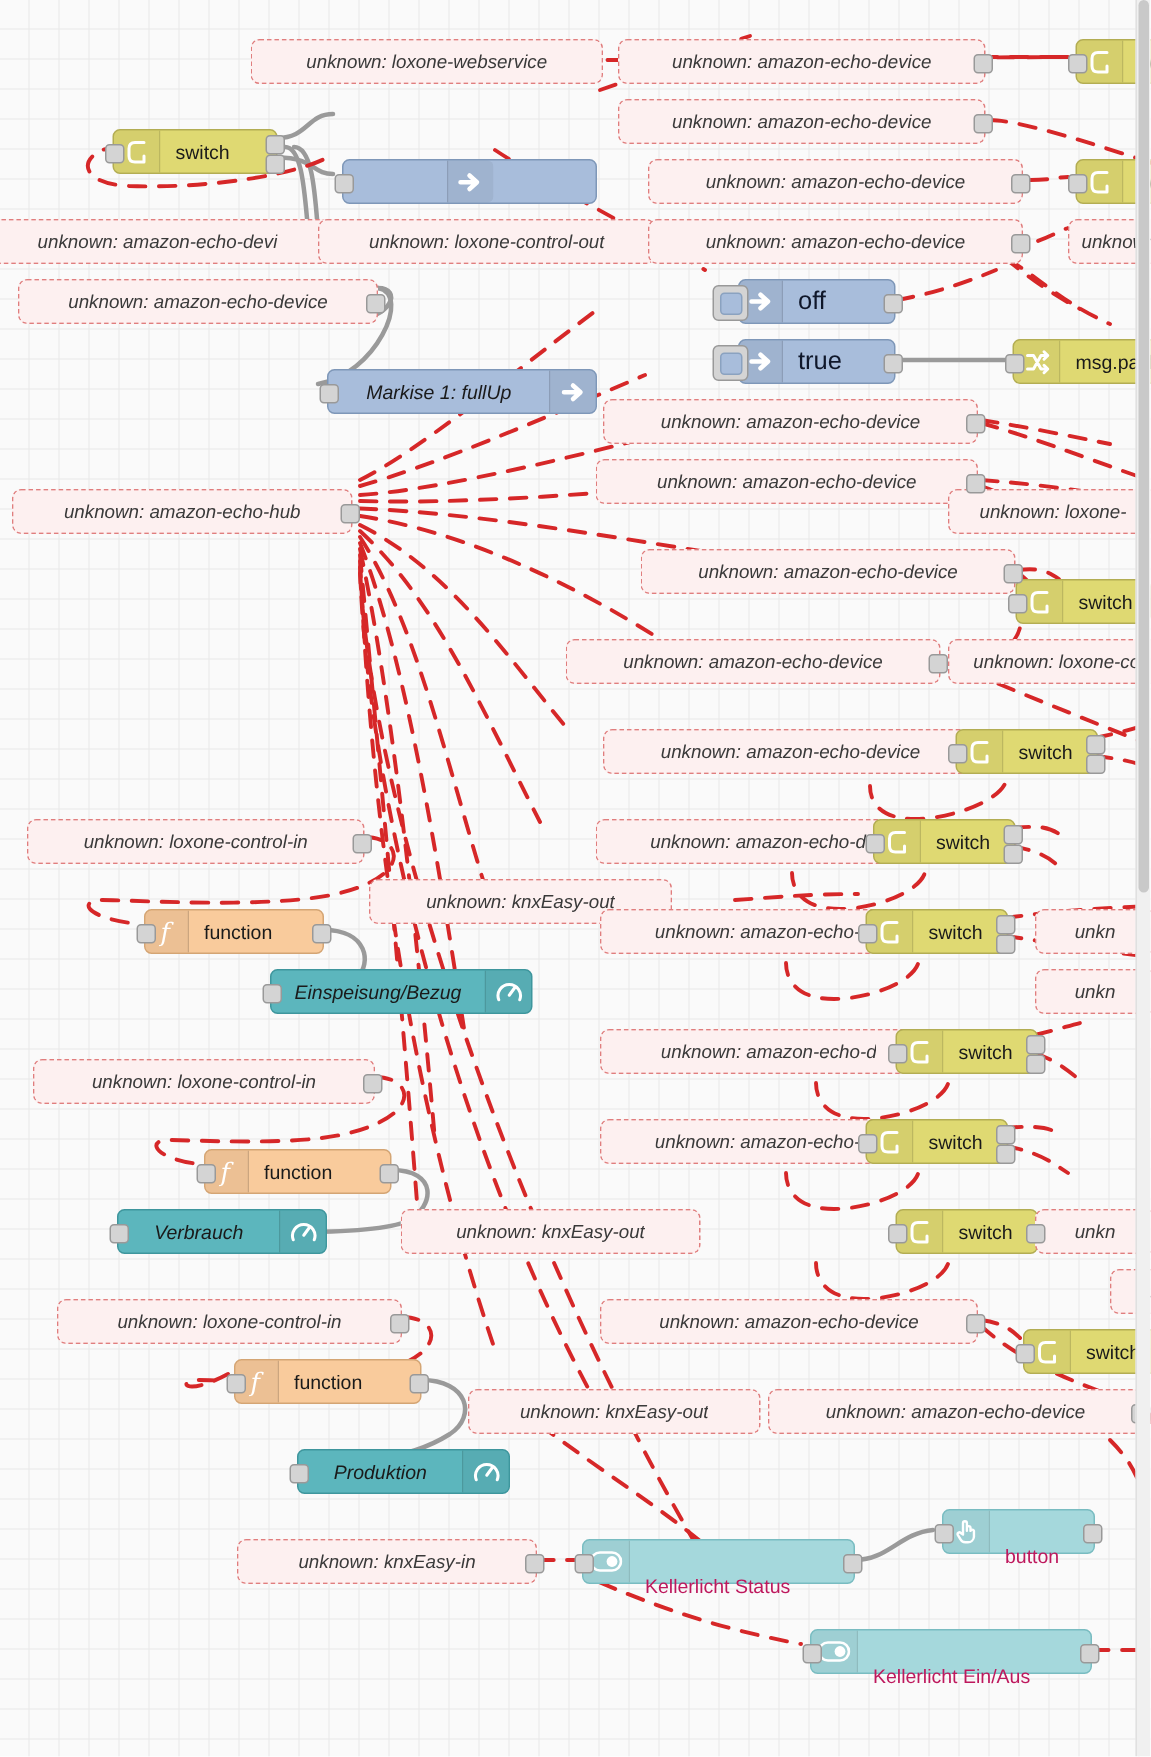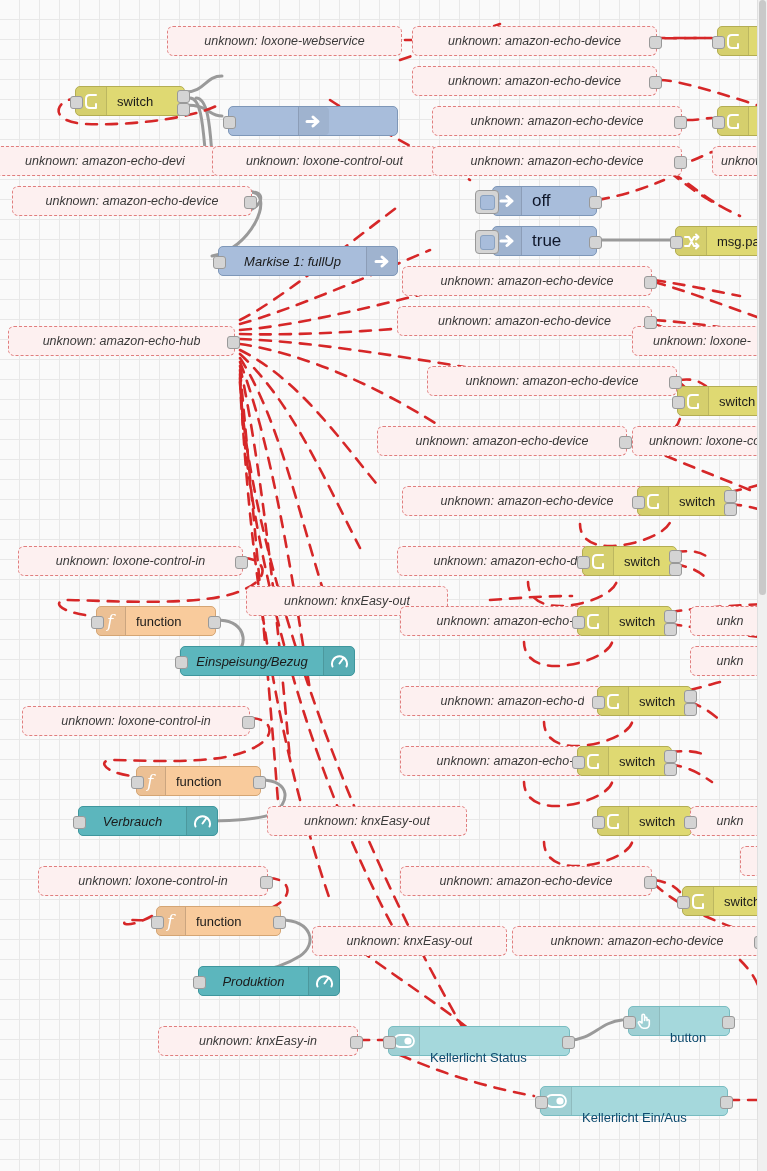--- a/index.html
+++ b/index.html
@@ -52,21 +52,21 @@
   
   .n-teal{background:#5cb6bd;border:1px solid #3e969d;}
   .n-teal .lbl{flex:1;padding:0 10px;font-size:13px;font-style:italic;color:#1a1a1a;
      text-align:center;white-space:nowrap;overflow:hidden;}
   .n-teal .ico-r{width:30px;height:100%;display:flex;align-items:center;justify-content:center;
      border-left:1px solid rgba(0,0,0,.12);background:rgba(0,0,0,.05);border-radius:0 4px 4px 0;}
   
   .n-teal2{background:#a5d8dc;border:1px solid #79bcc1;}
   .n-teal2 .ico{width:30px;height:100%;display:flex;align-items:center;justify-content:center;
      border-right:1px solid rgba(0,0,0,.1);background:rgba(0,0,0,.04);border-radius:4px 0 0 4px;}
-  .n-teal2 .lbl{padding:0 10px;font-size:13px;color:#0c4a6e;white-space:nowrap;margin-top:33px;}
+  .n-teal2 .lbl{padding:0 10px;font-size:13px;color:#be185d;white-space:nowrap;margin-top:33px;}
   .n-teal2.btnode .lbl{font-size:13px;}
   
   .port{position:absolute;width:11px;height:11px;background:#d4d4d4;
         border:1px solid #999;border-radius:3px;top:9px;z-index:6;}
   .port.in{left:-6px;}
   .port.out{right:-6px;}
   .port.out2{right:-6px;top:3px;}
   .port.out3{right:-6px;top:16px;}
   .scroll-track{position:absolute;right:0;top:0;width:9px;height:1171px;
      background:#f0f0f0;border-left:1px solid #e0e0e0;z-index:30;}

